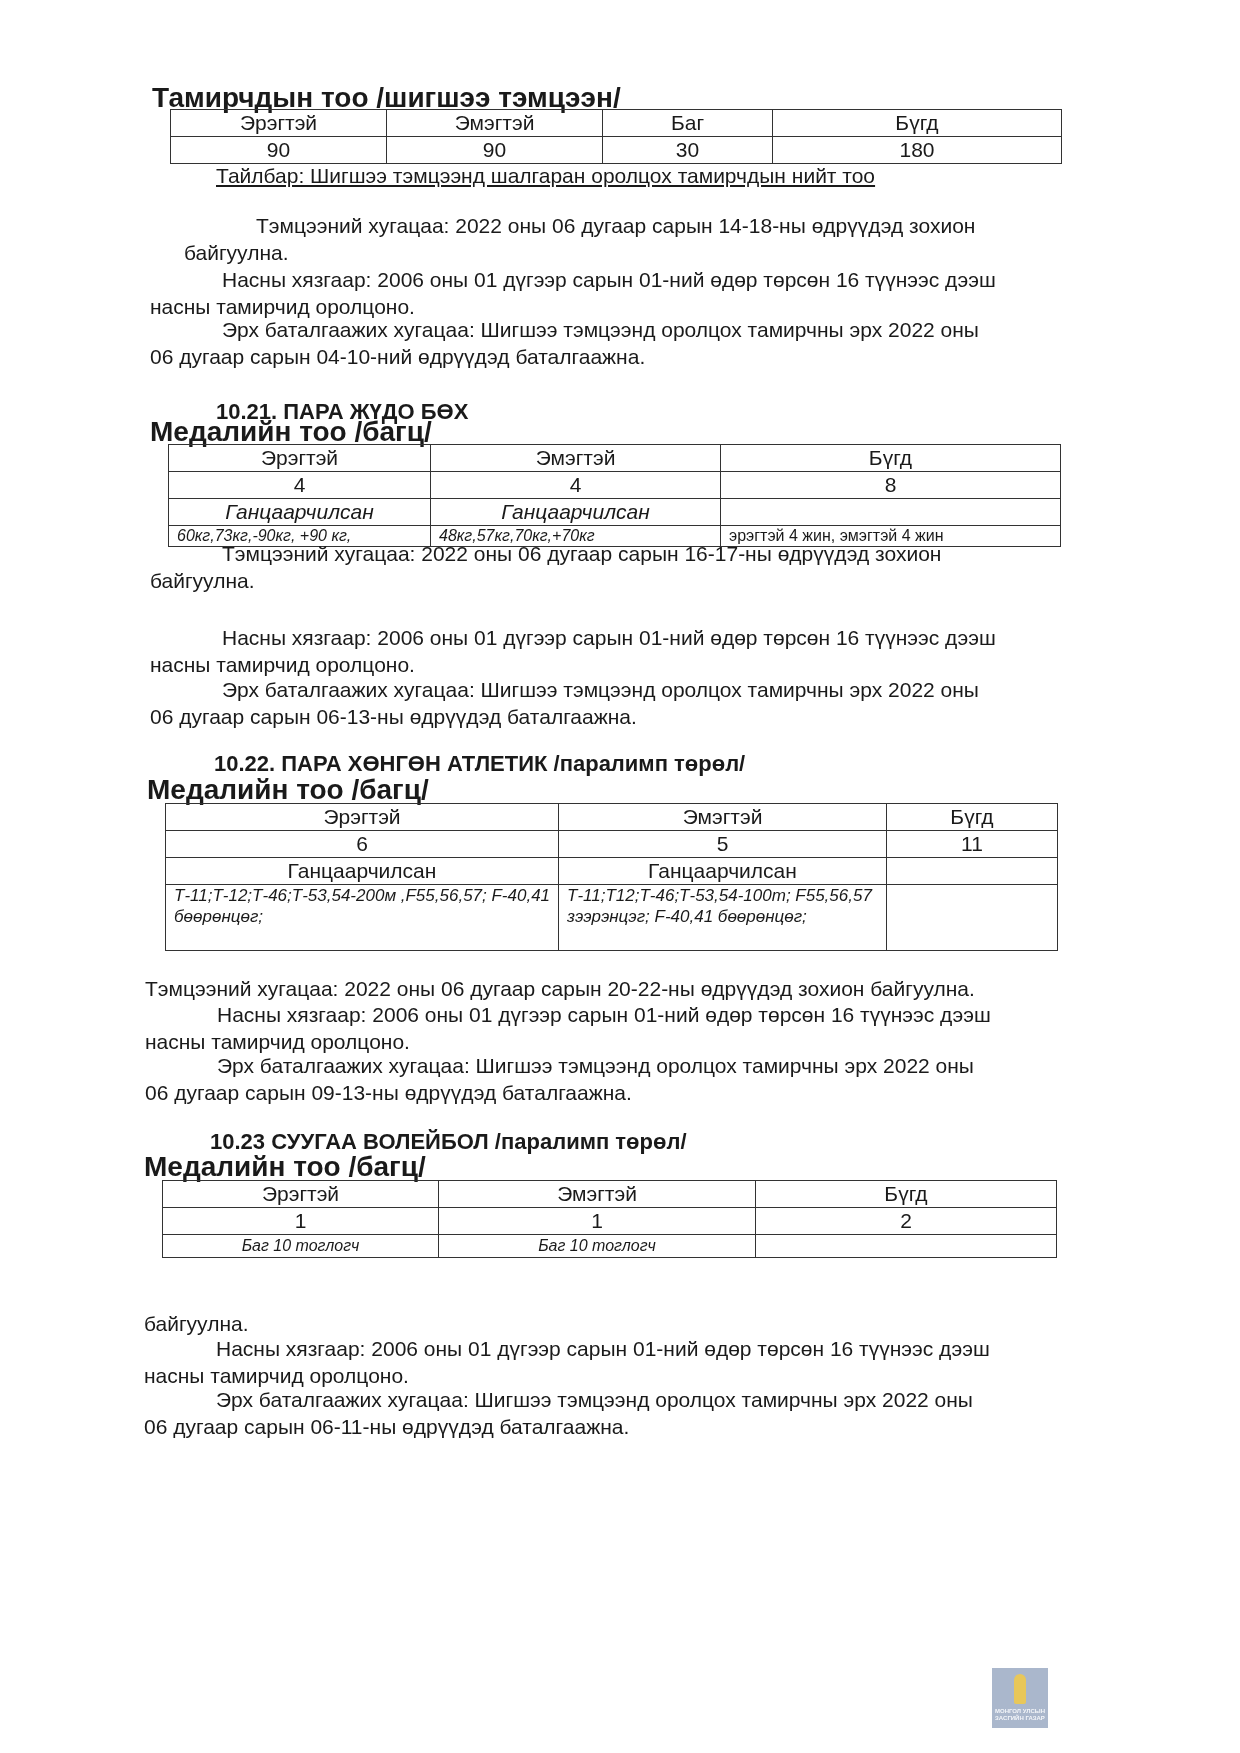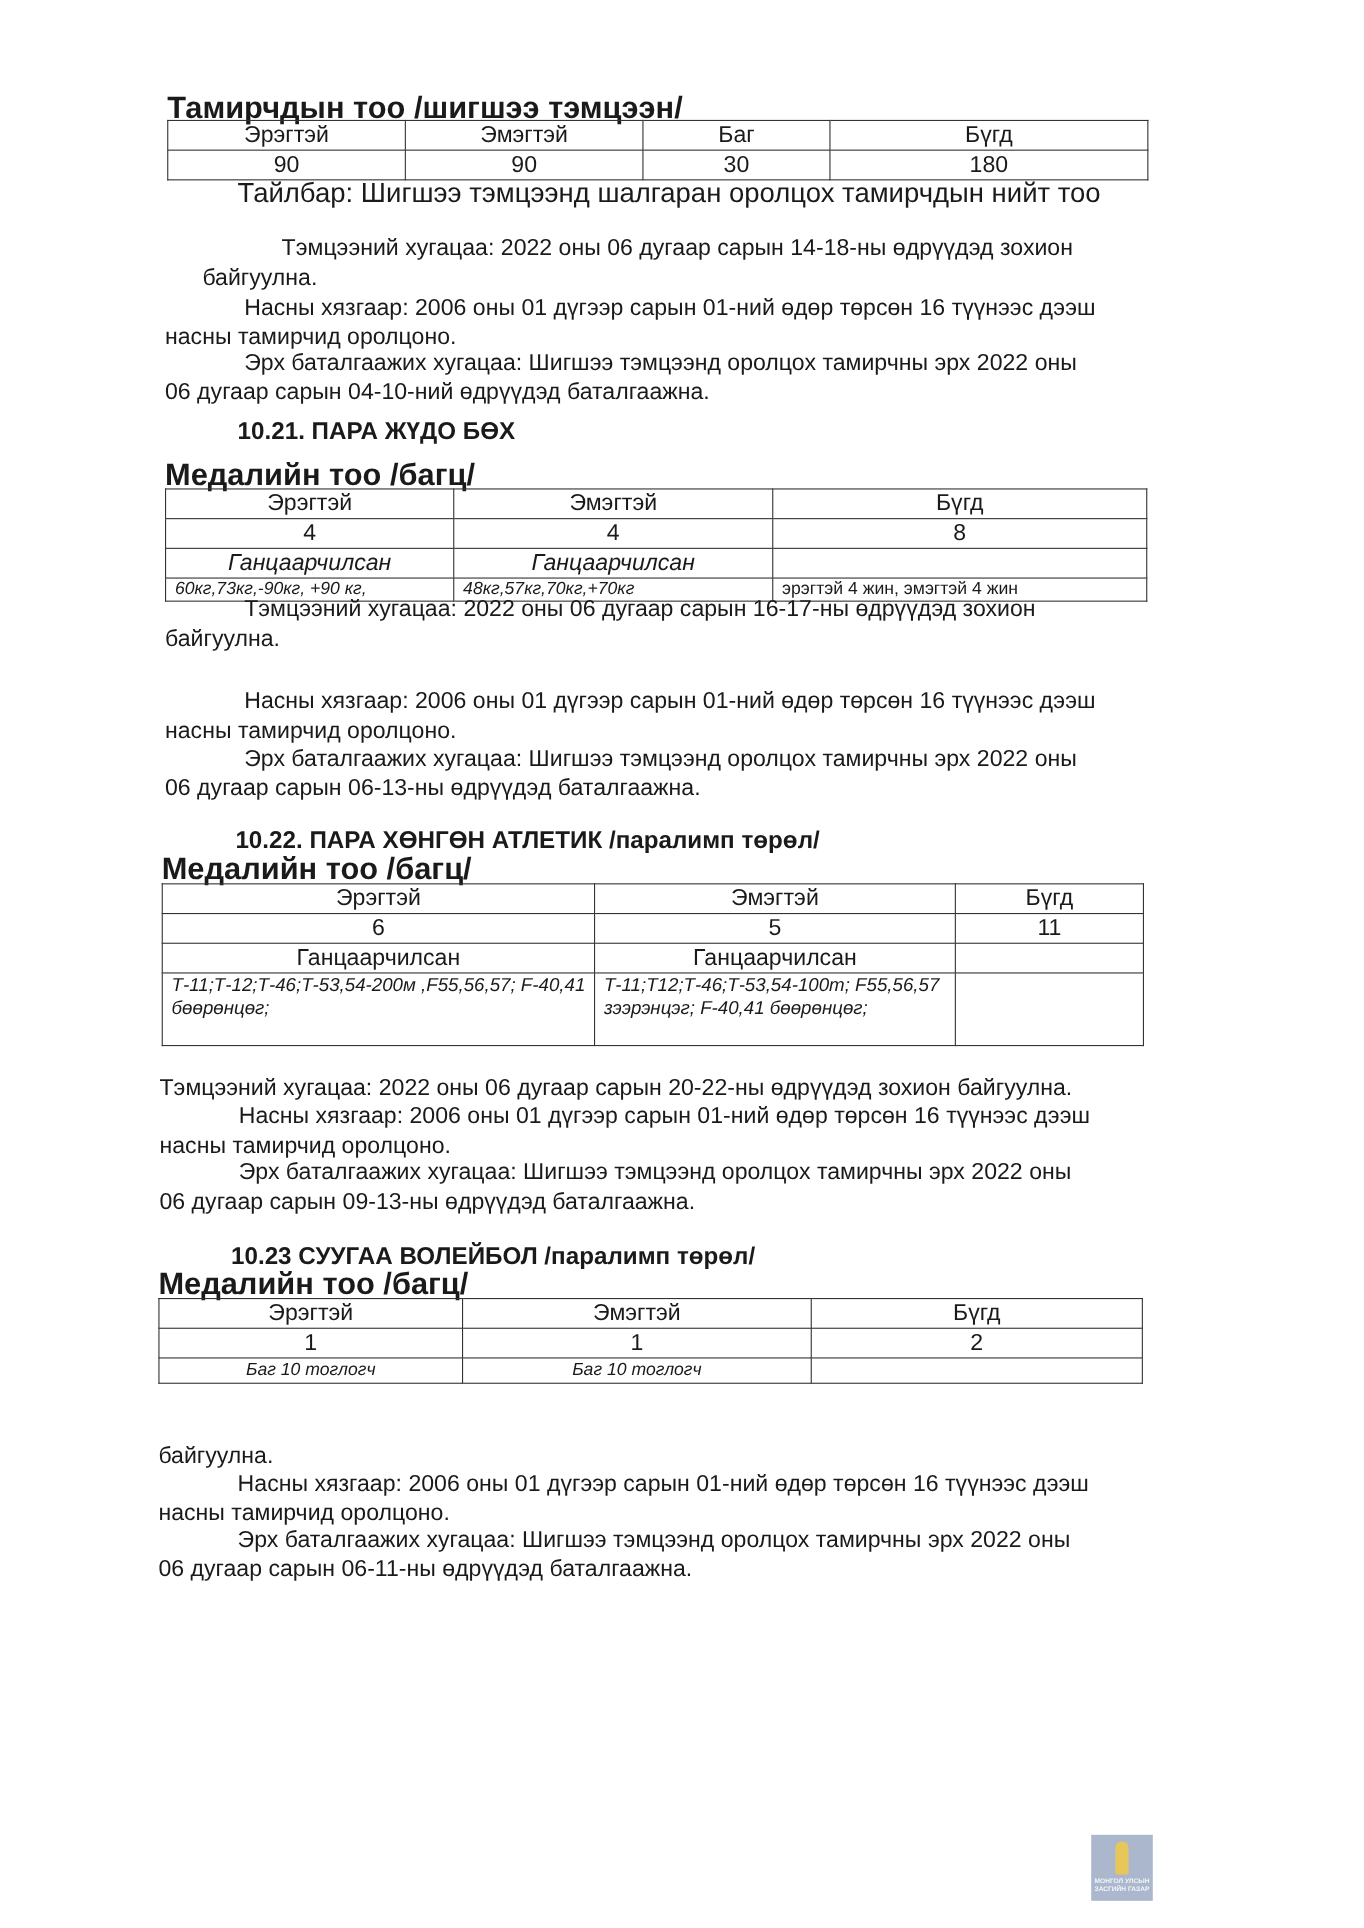--- a/index.html
+++ b/index.html
@@ -3,26 +3,26 @@
   <meta charset="utf-8">
   <style>
     html, body { margin: 0; padding: 0; background: #ffffff; }
     body { width: 1240px; height: 1753px; position: relative; overflow: hidden;
            font-family: "Liberation Sans", sans-serif; color: #1a1a1a; }
     .abs { position: absolute; }
     .caption { font-weight: bold; font-size: 28px; line-height: 24px; }
     .section-title { font-weight: bold; font-size: 22px; line-height: 24px; }
     .para { font-size: 21px; line-height: 27px; text-align: justify; }
     .para .ind { display: inline-block; width: 72px; }
-    table { border-collapse: collapse; position: absolute; table-layout: fixed; }
+    table { border-collapse: collapse; position: absolute; table-layout: fixed; margin-left: 18px; }
     td { border: 1.5px solid #333; text-align: center; padding: 0; font-size: 21px; line-height: 26px; vertical-align: top; }
     td.small { font-size: 16px; line-height: 20px; font-style: italic; text-align: left; padding-left: 8px; }
     td.small-norm { font-size: 16px; line-height: 20px; text-align: left; padding-left: 8px; }
     td.it { font-style: italic; }
-    .note { font-size: 25px; line-height: 26px; }
+    .note { font-size: 21px; line-height: 26px; text-decoration: underline; }
     .logo { position: absolute; left: 992px; top: 1668px; width: 56px; height: 60px; background: #aab7cc; }
     .logo .emb { position: absolute; left: 22px; top: 6px; width: 12px; height: 30px; background: #e8c75a; border-radius: 6px 6px 2px 2px; }
     .logo .txt { position: absolute; left: 0; top: 40px; width: 56px; text-align: center; color: #f4f6fa; font-size: 6px; line-height: 7px; font-weight: bold; }
   </style>
 </head>
 <body>
 
 <div class="abs caption" style="left:152px; top:86px;">Тамирчдын тоо /шигшээ тэмцээн/</div>
 <table style="left:152px; top:109px; width:891px;">
   <colgroup>
@@ -54,21 +54,21 @@
 </div>
 <div class="abs para" style="left:150px; top:266px; width:866px;">
   <span class="ind"></span><span>Насны хязгаар: 2006 оны 01 дүгээр сарын 01-ний өдөр төрсөн 16 түүнээс дээш</span><br>
   <span>насны тамирчид оролцоно.</span>
 </div>
 <div class="abs para" style="left:150px; top:316px; width:866px;">
   <span class="ind"></span><span>Эрх баталгаажих хугацаа: Шигшээ тэмцээнд оролцох тамирчны эрх 2022 оны</span><br>
   <span>06 дугаар сарын 04-10-ний өдрүүдэд баталгаажна.</span>
 </div>
 
-<div class="abs section-title" style="left:216px; top:380px;">10.21. ПАРА ЖҮДО БӨХ</div>
+<div class="abs section-title" style="left:216px; top:400px;">10.21. ПАРА ЖҮДО БӨХ</div>
 <div class="abs caption" style="left:150px; top:420px;">Медалийн тоо /багц/</div>
 <table style="left:150px; top:444px; width:892px;">
   <colgroup>
       <col style="width:262px">
       <col style="width:290px">
       <col style="width:340px">
     </colgroup>
   <tbody>
       <tr>
     <td>Эрэгтэй</td>

